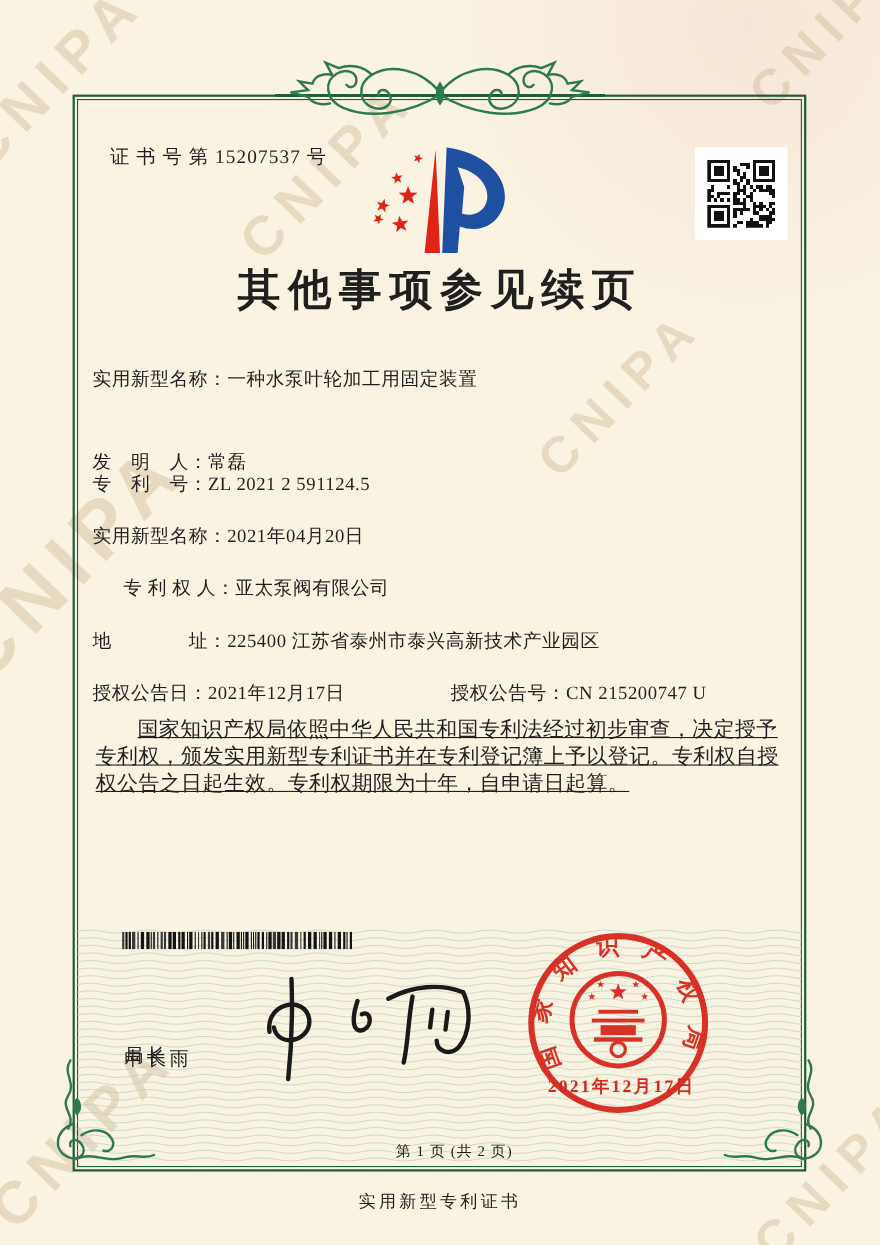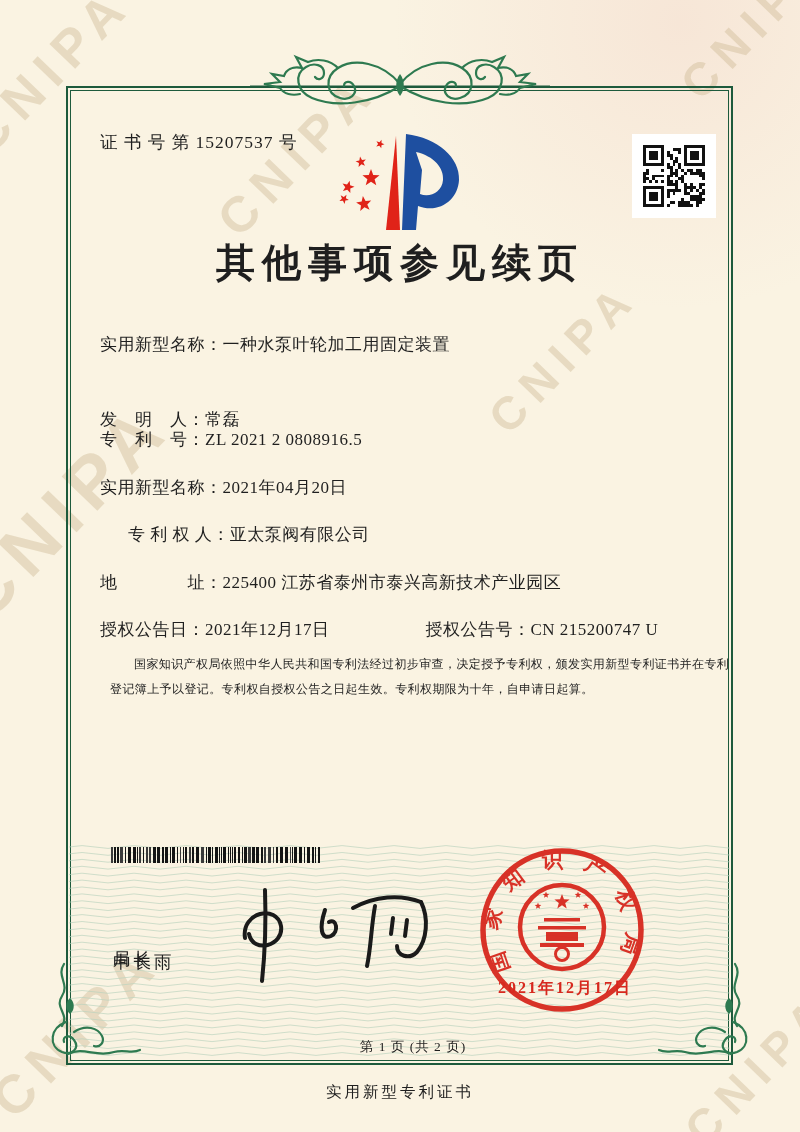--- a/index.html
+++ b/index.html
@@ -31,23 +31,23 @@
   .frame{
     position:absolute;left:66px;top:86px;width:663px;height:975px;
     border:2.5px solid var(--frame-green);z-index:0;
   }
   .frame::before{
     content:"";position:absolute;inset:2px;border:1px solid var(--frame-green);
   }
   .abs{position:absolute;}
   .cert-number{left:100px;top:130px;font-size:17.5px;letter-spacing:1px;z-index:2;}
   .title{left:0;right:0;top:236px;text-align:center;font-size:39px;font-weight:700;letter-spacing:7px;z-index:2;}
-  .row{left:100px;font-size:17px;line-height:24px;letter-spacing:.5px;z-index:2;white-space:nowrap;text-align:right;}
+  .row{left:84px;font-size:17px;line-height:24px;letter-spacing:.5px;z-index:2;white-space:nowrap;text-align:right;}
   .row .pair2{margin-left:96px;}
-  .paragraphs{left:110px;top:652px;width:624px;font-size:12px;line-height:24.6px;letter-spacing:.4px;z-index:2;}
+  .paragraphs{left:87px;top:652px;width:624px;font-size:19px;line-height:24.6px;letter-spacing:.4px;z-index:2;text-decoration:underline;}
   .paragraphs p{margin:0;text-indent:2em;}
   .qr-bg{left:632px;top:134px;width:84px;height:84px;background:#fff;z-index:1;}
   #qr{left:643px;top:145px;z-index:2;}
   #logo{left:338px;top:130px;z-index:2;}
   #waves{left:69px;top:843px;z-index:1;}
   #barcode{left:111px;top:847px;z-index:2;}
   .sig-title{left:113px;top:916px;font-family:"Liberation Sans","DejaVu Sans",sans-serif;
     font-size:17.5px;letter-spacing:3px;z-index:3;margin-top:31px;}
   .sig-name{left:113px;top:950px;font-family:"Liberation Sans","DejaVu Sans",sans-serif;
     font-size:17.5px;letter-spacing:3px;z-index:3;}
@@ -302,21 +302,21 @@
 
   <div class="abs title">其他事项参见续页</div>
 
   <div class="abs row" style="top:333px;">
     <span>实用新型名称：</span><span>一种水泵叶轮加工用固定装置</span>
   </div>
   <div class="abs row" style="top:383px;margin-top:25px;">
     <span>发　明　人：</span><span>常磊</span>
   </div>
   <div class="abs row" style="top:428px;">
-    <span>专　利　号：</span><span>ZL 2021 2 0808916.5</span>
+    <span>专　利　号：</span><span>ZL 2021 2 591124.5</span>
   </div>
   <div class="abs row" style="top:476px;">
     <span>实用新型名称：</span><span>2021年04月20日</span>
   </div>
   <div class="abs row" style="top:523px;margin-left:28px;">
     <span>专 利 权 人：</span><span>亚太泵阀有限公司</span>
   </div>
   <div class="abs row" style="top:571px;">
     <span>地　　　　址：</span><span>225400 江苏省泰州市泰兴高新技术产业园区</span>
   </div>

